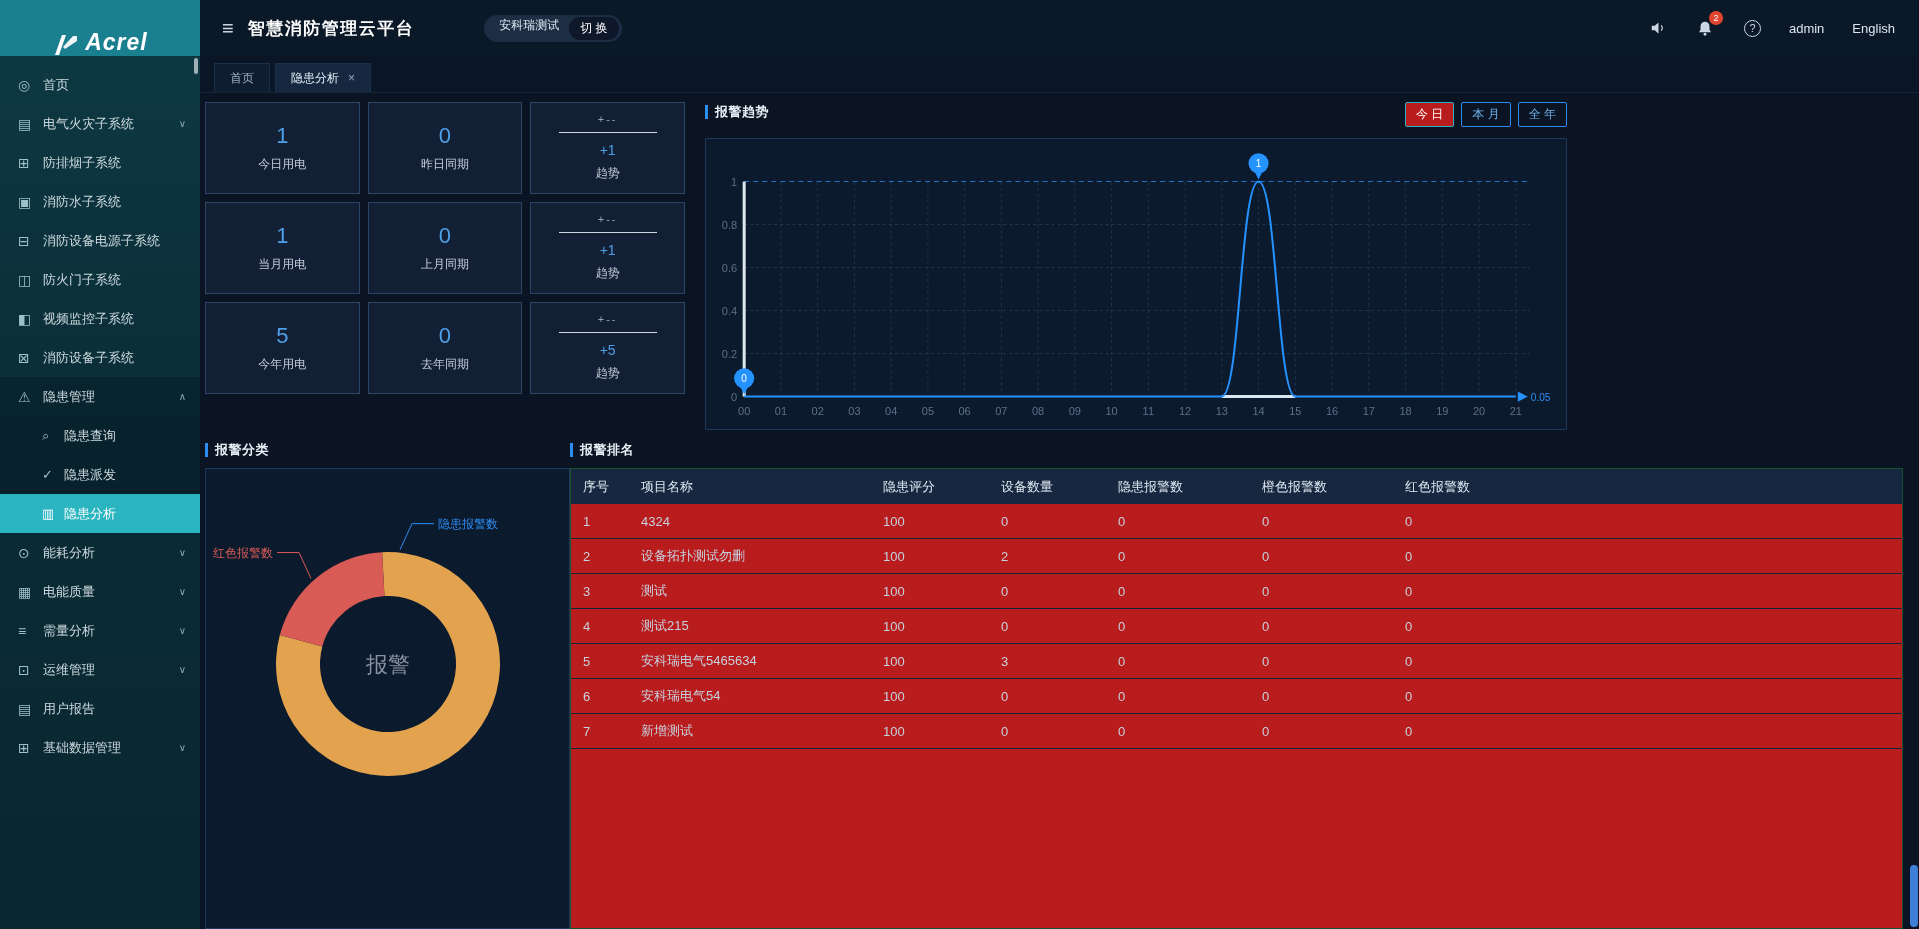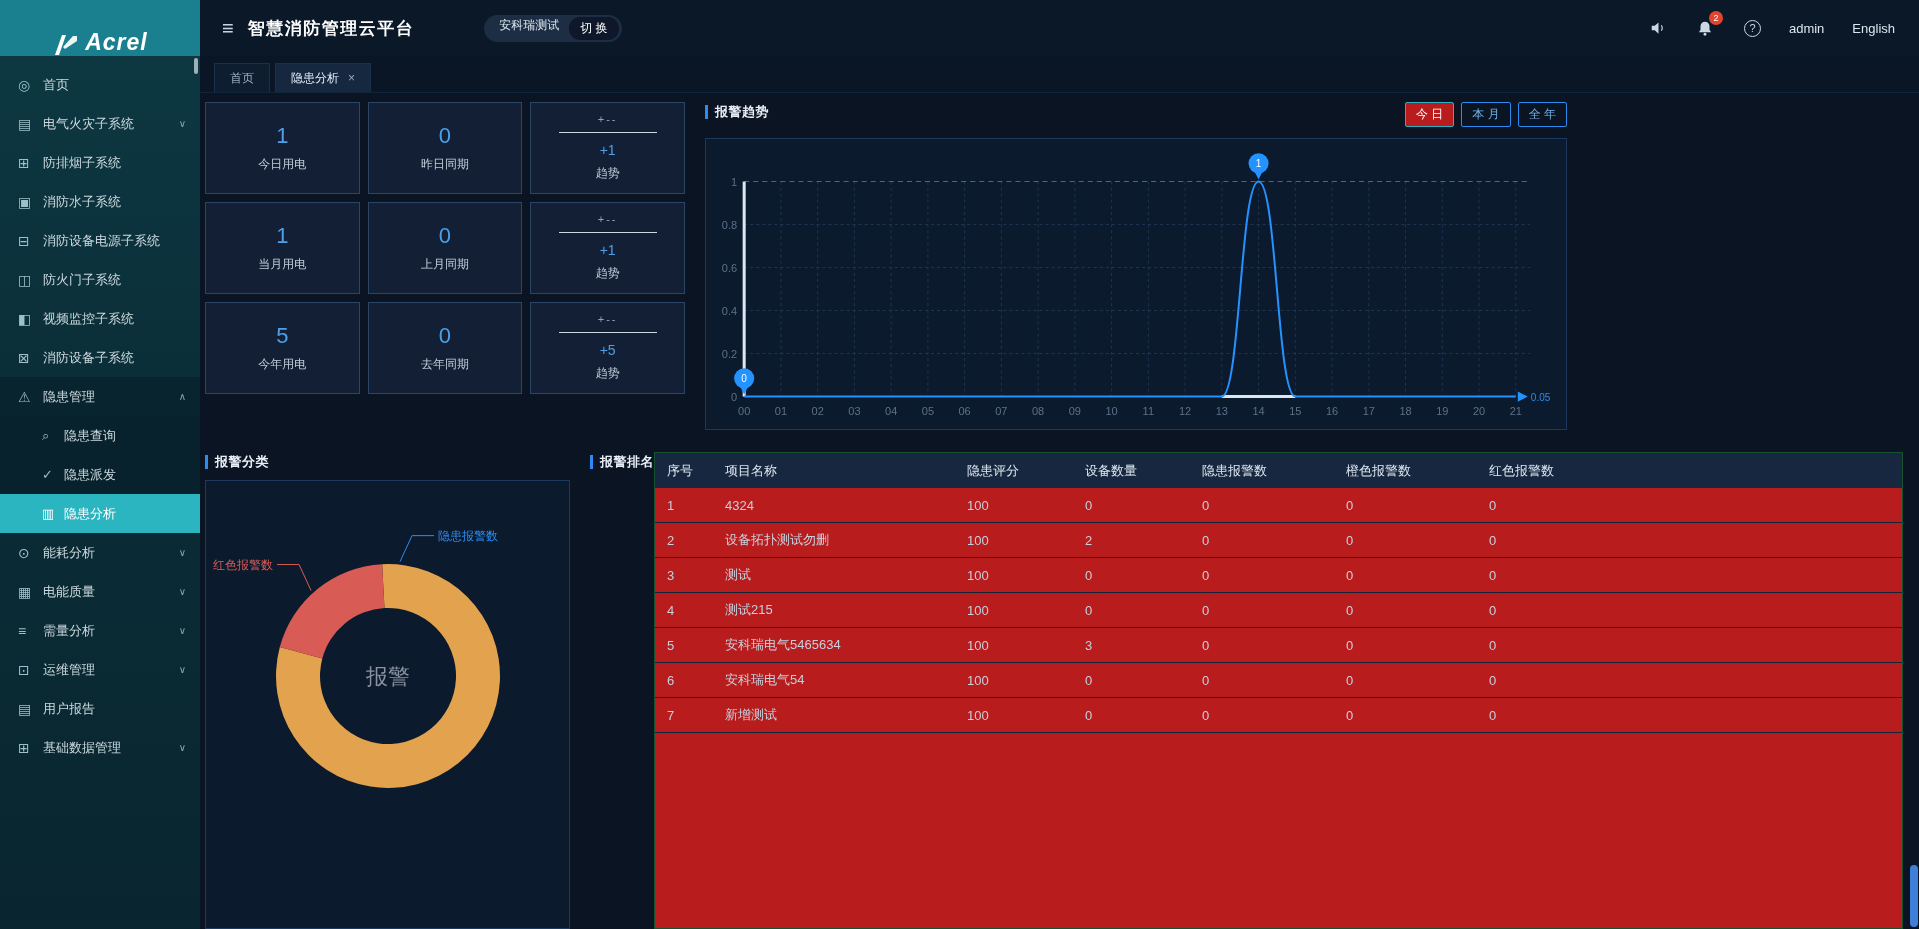--- a/index.html
+++ b/index.html
@@ -61,25 +61,25 @@
   .card .tval{color:#4da0e8;font-size:14px}
 
   .sec-trend{width:862px}
   .trend-head{display:flex;align-items:flex-start;justify-content:space-between;margin-bottom:8px}
   .trend-btns{display:flex;gap:7px}
   .tbtn{font-size:12px;padding:3px 10px;border:1px solid #2d8cf0;color:#6fb1ea;border-radius:2px;cursor:pointer;background:transparent}
   .tbtn.active{background:#b91c1c;border-color:#29b0c7;color:#fff}
   .trend-box{height:292px;border:1px solid #1d3a5e;background:#0c1a2d;padding:2px}
   .trend-box svg{width:100%;height:100%;display:block}
 
-  .row2{display:flex;gap:20px;margin-top:22px;flex:1;min-height:0}
+  .row2{display:flex;margin-top:10px;flex:1;min-height:0}
   .sec-cat{width:365px;display:flex;flex-direction:column;min-height:0}
   .cat-box{flex:1;border:1px solid #1d3a5e;background:#0c1a2d;position:relative;min-height:0;overflow:hidden}
   .cat-box svg{position:absolute;left:0;top:0}
-  .sec-rank{flex:1;display:flex;flex-direction:row;min-width:0;min-height:0}
+  .sec-rank{flex:1;display:flex;flex-direction:column;min-width:0;min-height:0}
   .rank-box{flex:1;border:1px solid #14532d;background:#b91c1c;overflow:hidden}
   .trow{display:grid;grid-template-columns:58px 242px 118px 117px 144px 143px 1fr;align-items:center;height:35px;padding-left:12px;border-bottom:1px solid #152338;color:#c6d1df;font-size:13px}
   .trow.head{background:#17273f;color:#dfe8f2;border-bottom:none;font-size:13px}
 
   
   svg text{font-family:"Liberation Sans","DejaVu Sans",sans-serif}
   .grid{stroke:#1e3450;stroke-width:1;stroke-dasharray:3 3}
   .grid-top{stroke:#2a6cc0;stroke-width:1;stroke-dasharray:5 4}
   .axis{stroke:#dfe7ef;stroke-width:3}
   .xt{fill:#5d7089;font-size:11px;text-anchor:middle}

